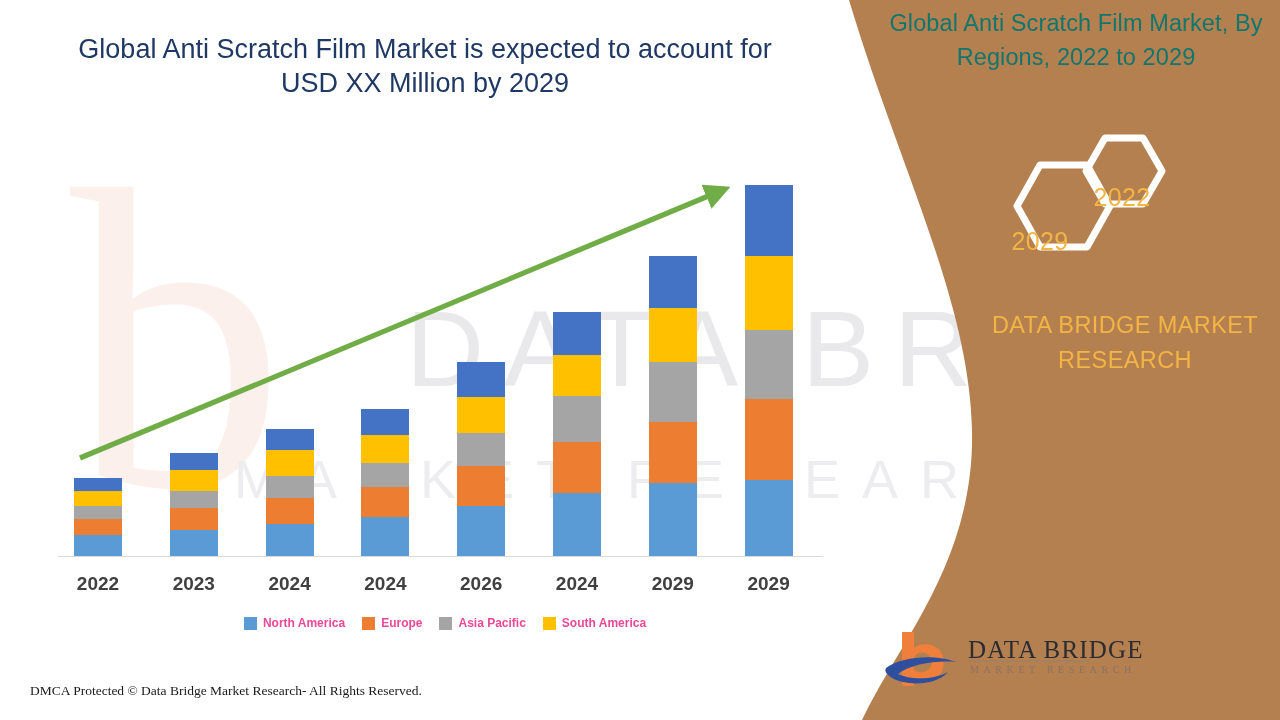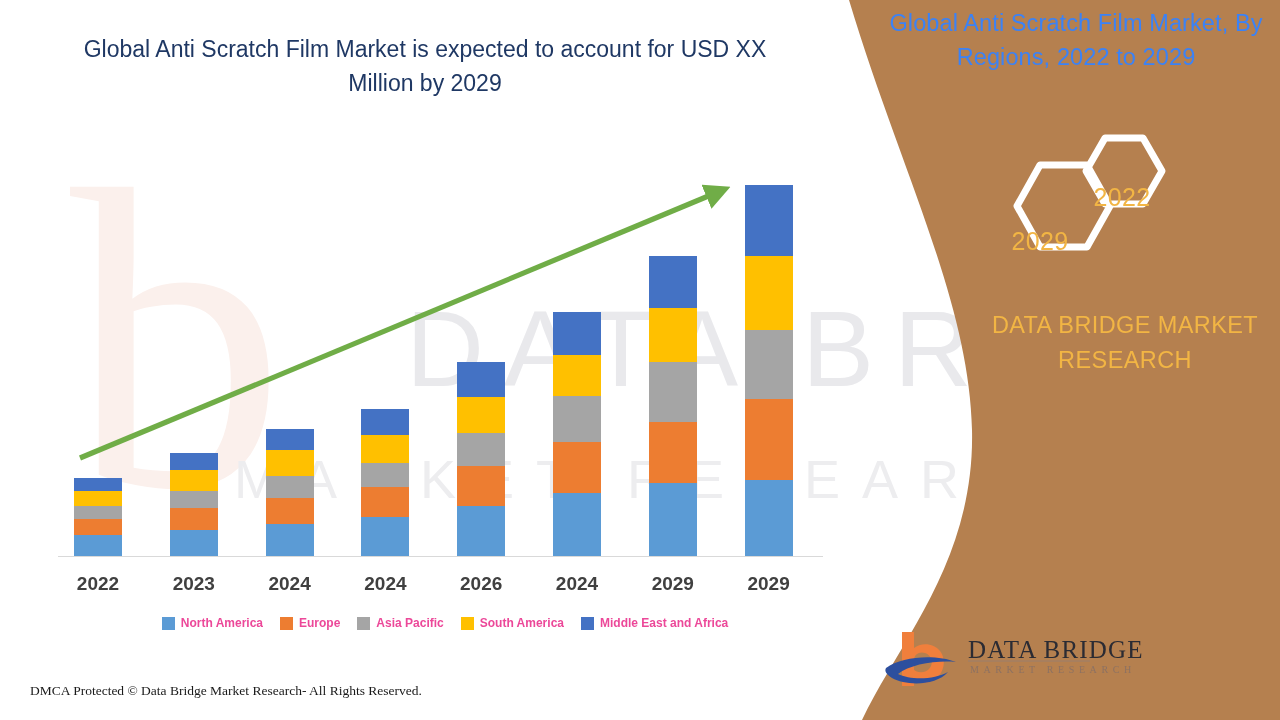--- a/index.html
+++ b/index.html
@@ -13,21 +13,21 @@
 
   
   .brown-panel { position:absolute; inset:0; z-index:2; pointer-events:none; }
   .brown-panel svg { display:block; width:1280px; height:720px; }
 
   .panel-content { position:absolute; z-index:3; }
 
   #panel-title {
     top:6px; left:880px; width:392px;
     text-align:center;
-    color:#3b82f6;
+    color:#0f766e;
     font-size:23.5px;
     line-height:34px;
     font-weight:400;
     letter-spacing:.1px;
   }
 
   #hex-group { top:130px; left:975px; width:220px; height:155px; }
   #hex-group svg { display:block; }
   .hex-label {
     position:absolute;
@@ -61,21 +61,21 @@
     color:#8d7162; font-family:"Liberation Serif", serif;
     font-size:10px; letter-spacing:4.6px; white-space:nowrap;
   }
 
   
   #chart-title {
     position:absolute; z-index:3;
     left:60px; top:32px; width:730px;
     text-align:center;
     color:#1F3864;
-    font-size:23px; line-height:34px; font-weight:400;
+    font-size:27px; line-height:34px; font-weight:400;
   }
 
   
   #watermark { position:absolute; z-index:1; left:0; top:0; width:1280px; height:720px; overflow:hidden; }
   .wm-text {
     position:absolute;
     color:#E9E9EC;
     font-family:"Liberation Sans", sans-serif;
     font-weight:400;
     white-space:nowrap;
@@ -217,24 +217,20 @@
         <span class="legend-swatch" style="background: rgb(237, 125, 49);"></span>
         <span class="legend-label">Europe</span>
       </div>
       <div class="legend-item">
         <span class="legend-swatch" style="background: rgb(165, 165, 165);"></span>
         <span class="legend-label">Asia Pacific</span>
       </div>
       <div class="legend-item">
         <span class="legend-swatch" style="background: rgb(255, 192, 0);"></span>
         <span class="legend-label">South America</span>
-      </div>
-      <div class="legend-item">
-        <span class="legend-swatch" style="background: rgb(68, 114, 196);"></span>
-        <span class="legend-label">Middle East and Africa</span>
       </div>
     </div>
 
   <div id="footer">
     <div class="footer-text" id="footer-dmca">DMCA Protected © Data Bridge Market Research- All Rights Reserved.</div>
   </div>
 
   <div class="brown-panel">
     <svg viewBox="0 0 1280 720" width="1280" height="720">
       <path d="M849,0 L1280,0 L1280,720 L862,720

